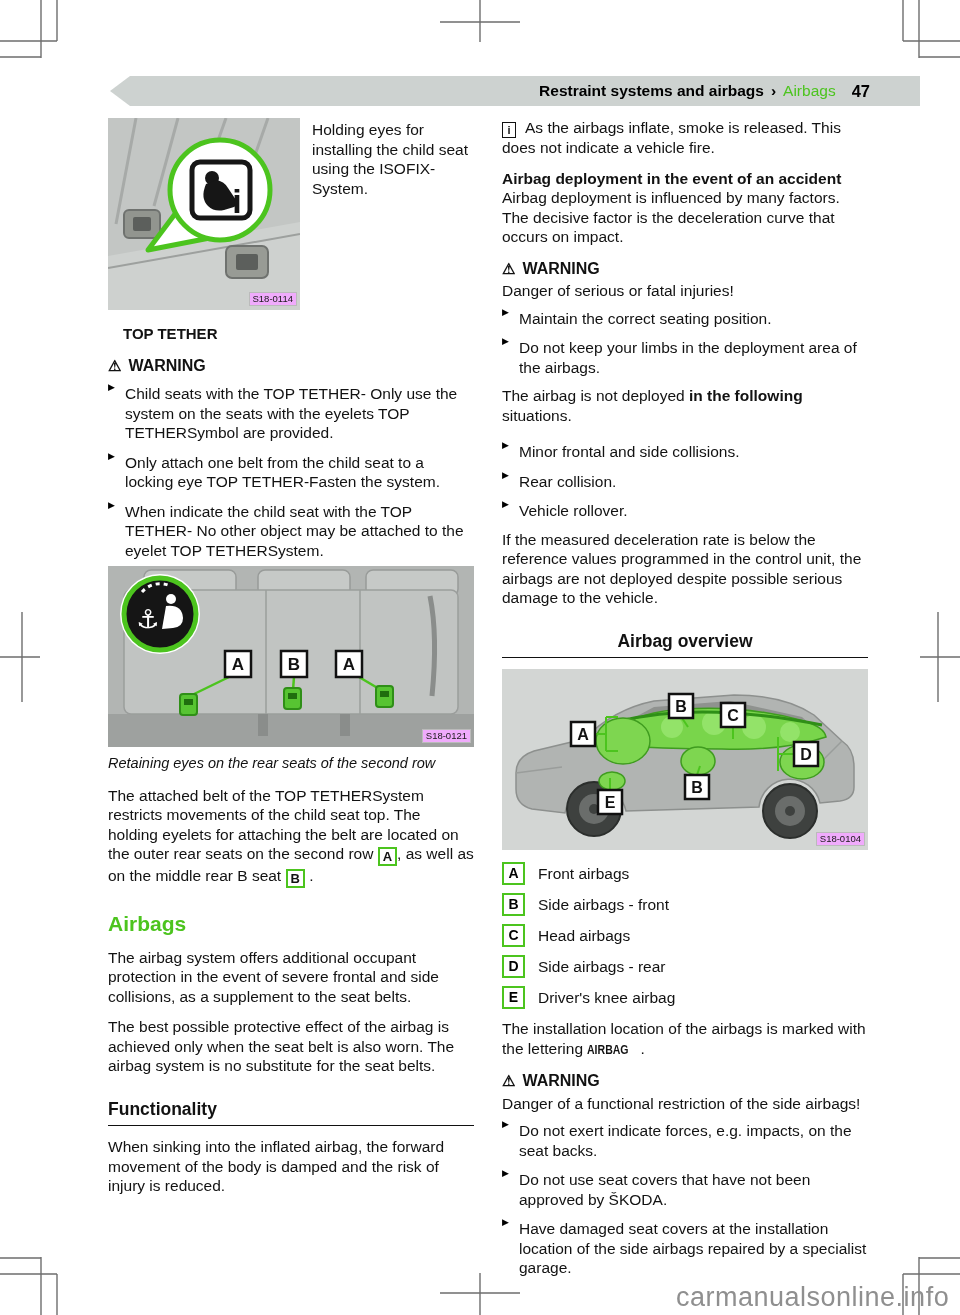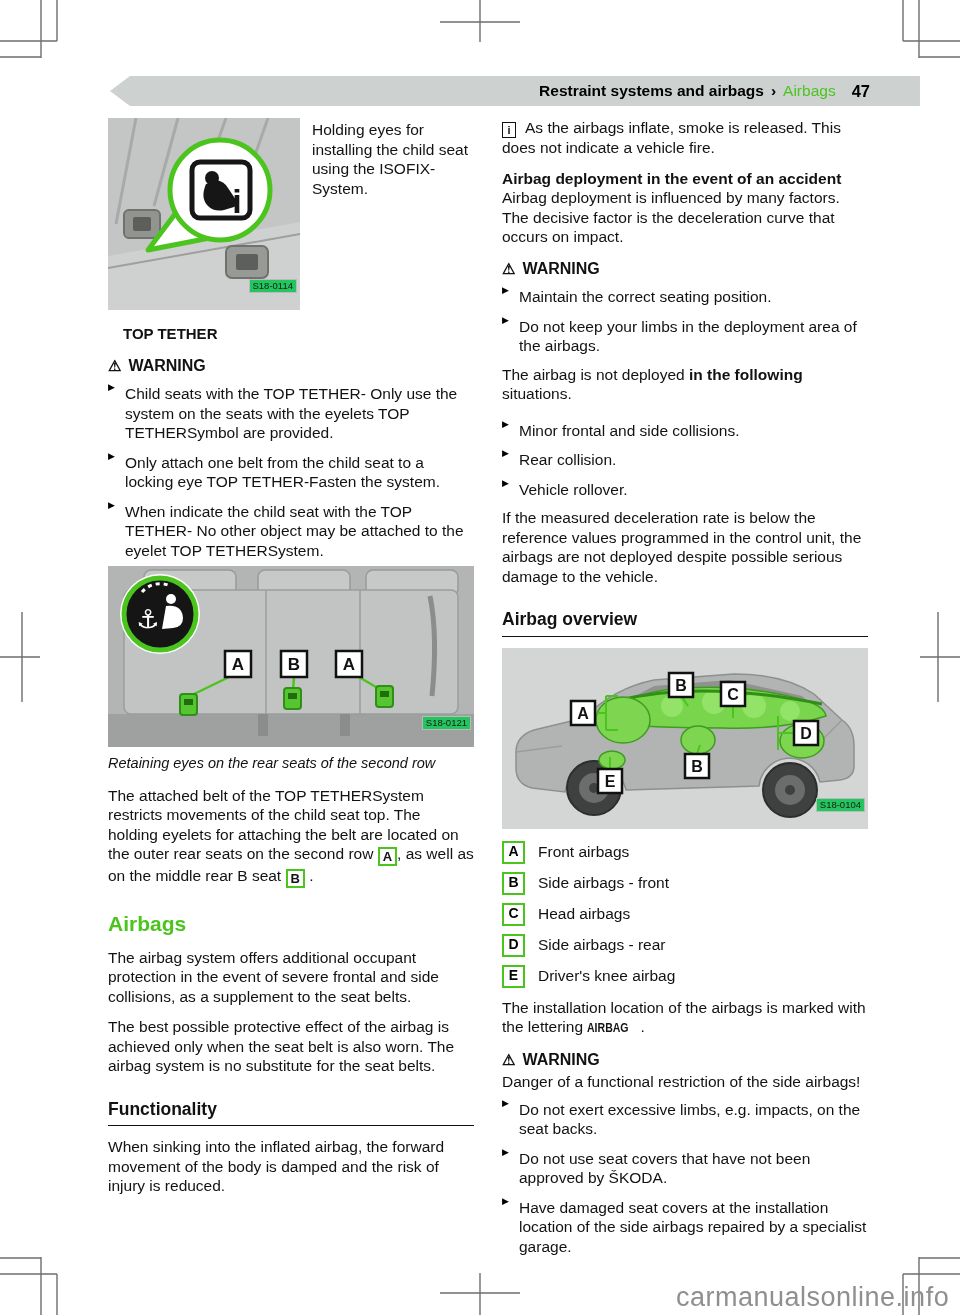--- a/index.html
+++ b/index.html
@@ -23,21 +23,21 @@
   
   .col { position:absolute; top:118px; width:366px; font-size:15.5px; line-height:19.5px; }
   .col-left  { left:108px; }
   .col-right { left:502px; }
   p { margin:0 0 11px 0; }
 
   .fig-row { display:flex; gap:12px; margin-bottom:8px; }
   .fig { position:relative; flex:none; background:#c6c9c7; }
   .fig svg { display:block; }
   .fig-code {
-    position:absolute; right:3px; bottom:17px; background:#22c55e;
+    position:absolute; right:3px; bottom:4px; background:#f0abfc;
     font-size:9.5px; line-height:12px; padding:0 3px; color:#1a1a1a;
     border:0.5px solid #bbb;
   }
   .side-text { padding-top:2px; }
 
   .h-topic { font-weight:bold; font-size:15px; margin:14px 15px 2px; }
   .warn-title { display:flex; align-items:center; gap:7px; font-weight:bold; font-size:16px; margin:12px 0 3px; }
   .warn-glyph { font-size:15px; line-height:1; }
   .warn-intro { margin:0; }
 
@@ -228,20 +228,21 @@
     <p><span class="info-icon">i</span><span>As the airbags inflate, smoke is released. This does not indicate a vehicle fire.</span></p>
 
     <p style="margin-bottom:0;"><b>Airbag deployment in the event of an accident</b></p>
     <p>Airbag deployment is influenced by many factors. The decisive factor is the deceleration curve that occurs on impact.</p>
 
     <div>
       <div class="warn-title">
         <span class="warn-glyph">⚠</span>
         <span>WARNING</span>
       </div>
+      <p class="warn-intro">Danger of serious or fatal injuries!</p>
       <div class="bullet">
         <span class="marker">▶</span>
         <span class="btext">Maintain the correct seating position.</span>
       </div>
       <div class="bullet">
         <span class="marker">▶</span>
         <span class="btext">Do not keep your limbs in the deployment area of the airbags.</span>
       </div>
     </div>
 
@@ -255,21 +256,21 @@
       <span class="marker">▶</span>
       <span class="btext">Rear collision.</span>
     </div>
     <div class="bullet">
       <span class="marker">▶</span>
       <span class="btext">Vehicle rollover.</span>
     </div>
 
     <p style="margin-top:9px;">If the measured deceleration rate is below the reference values programmed in the control unit, the airbags are not deployed despite possible serious damage to the vehicle.</p>
 
-    <div class="sub-heading" style="">Airbag overview</div>
+    <div class="sub-heading" style="text-align:center;">Airbag overview</div>
 
     <div class="fig" style="background:#d3d6d4;">
       <svg width="366" height="181" viewBox="0 0 366 181">
         <rect width="366" height="181" fill="#d3d6d4"></rect>
         <g>
           <path d="M14 104 Q14 88 32 82 L82 70 Q112 40 152 32 L232 26 Q282 26 312 46 L340 72 Q352 80 352 98 L352 118 Q352 130 338 132 L318 134 A31 31 0 0 0 257 138 L124 142 A31 31 0 0 0 63 144 L30 140 Q14 136 14 120 Z" fill="#b1b4b2" stroke="#8d908e" stroke-width="1.5"></path>
           <path d="M96 68 L152 38 L228 32 L300 48 L320 66 L250 74 L140 78 Z" fill="#8f928f"></path>
           <path d="M14 104 L60 98 M340 72 L320 92" stroke="#9a9d9b" stroke-width="1.5" fill="none"></path>
           <circle cx="92" cy="140" r="27" fill="#3e413f" stroke="#2b2e2c" stroke-width="2"></circle>
           <circle cx="92" cy="140" r="15" fill="#6a6d6b"></circle>
@@ -342,21 +343,21 @@
     <p><span>The installation location of the airbags is marked with the lettering </span><span class="airbag-lettering">AIRBAG</span><span>.</span></p>
 
     <div>
       <div class="warn-title">
         <span class="warn-glyph">⚠</span>
         <span>WARNING</span>
       </div>
       <p class="warn-intro">Danger of a functional restriction of the side airbags!</p>
       <div class="bullet">
         <span class="marker">▶</span>
-        <span class="btext">Do not exert excessive limbs, e.g. impacts, on the seat backs.</span>
+        <span class="btext">Do not exert indicate forces, e.g. impacts, on the seat backs.</span>
       </div>
       <div class="bullet">
         <span class="marker">▶</span>
         <span class="btext">Do not use seat covers that have not been approved by ŠKODA.</span>
       </div>
       <div class="bullet">
         <span class="marker">▶</span>
         <span class="btext">Have damaged seat covers at the installation location of the side airbags repaired by a specialist garage.</span>
       </div>
     </div>

